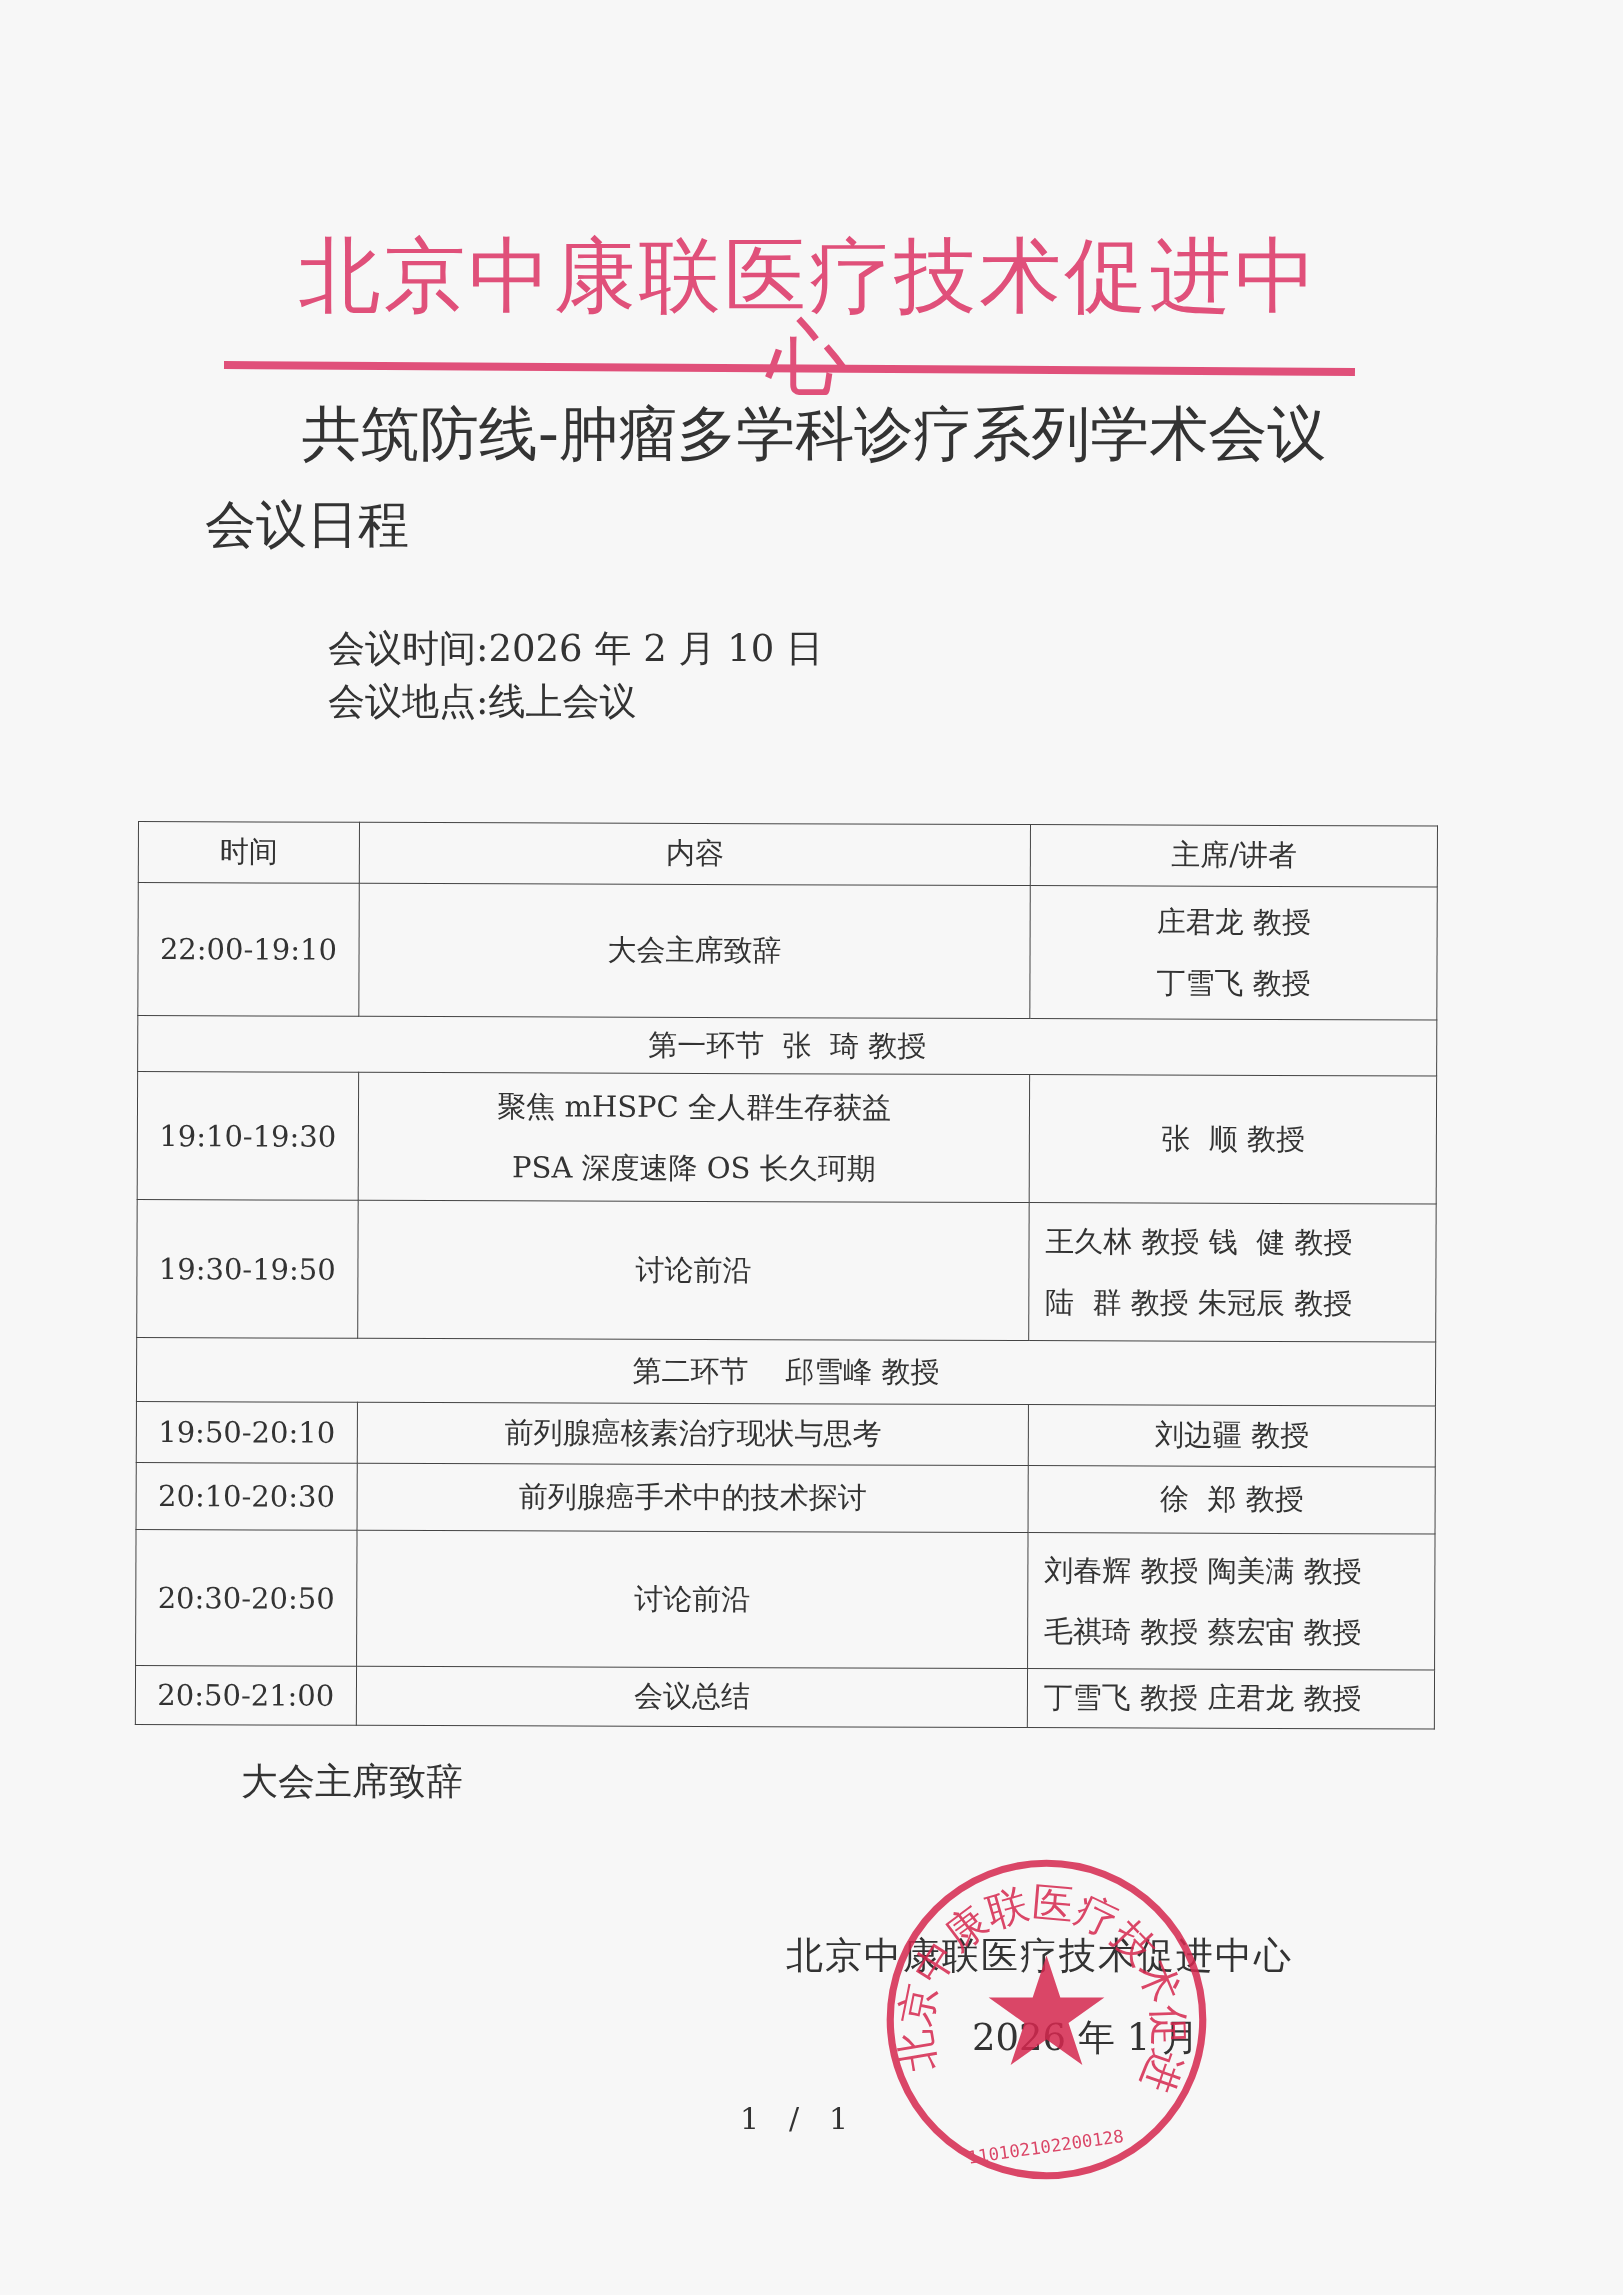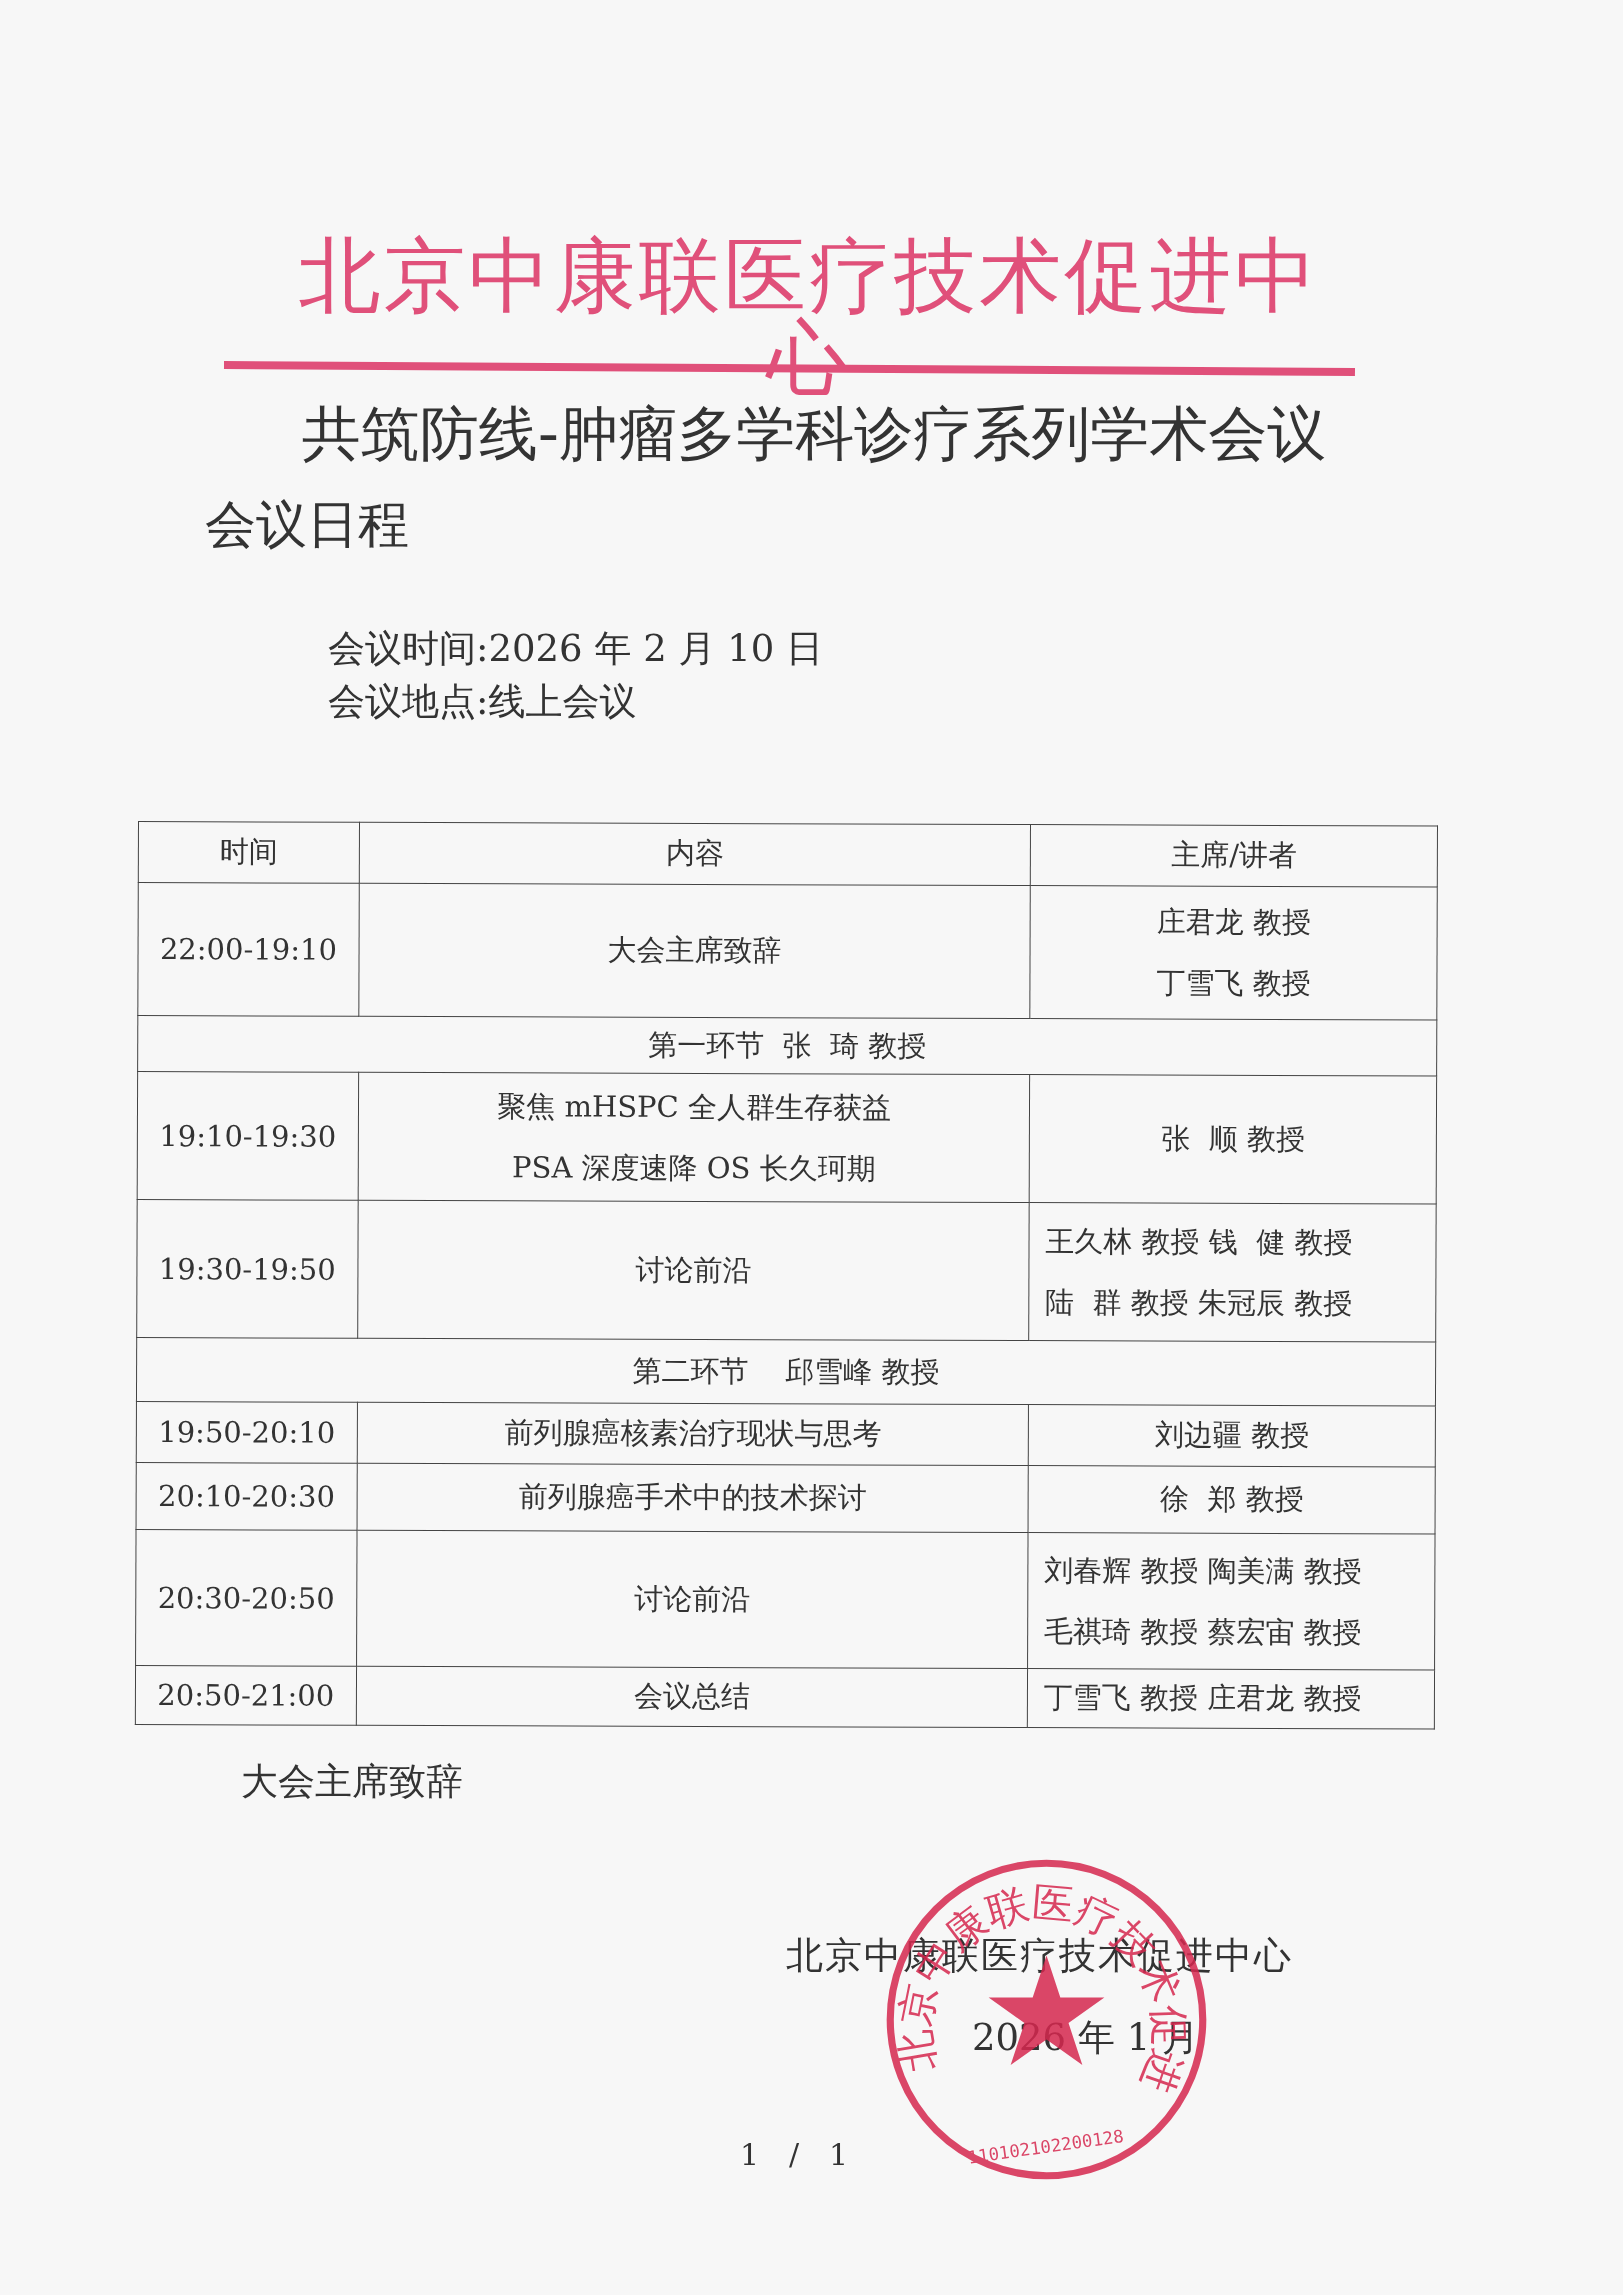--- a/index.html
+++ b/index.html
@@ -73,21 +73,21 @@
   .sign-org {
     position: absolute; left: 786px; top: 1937px;
     font-size: 37px; color: #333; line-height: 1; letter-spacing: 2px;
   }
   .sign-date {
     position: absolute; left: 972px; top: 2019px;
     font-size: 37px; color: #333; line-height: 1;
   }
   .page-num {
     position: absolute; left: 740px; top: 2104px;
-    font-size: 30px; color: #333; line-height: 1; letter-spacing: 10.2px; margin-top: 36px;
+    font-size: 30px; color: #333; line-height: 1; letter-spacing: 10.2px;
   }
   .seal {
     position: absolute; left: 880px; top: 1853px; width: 333px; height: 333px;
     opacity: 0.85;
   }
 </style>
 </head>
 <body>
 
 <div class="org-title">北京中康联医疗技术促进中心</div>

